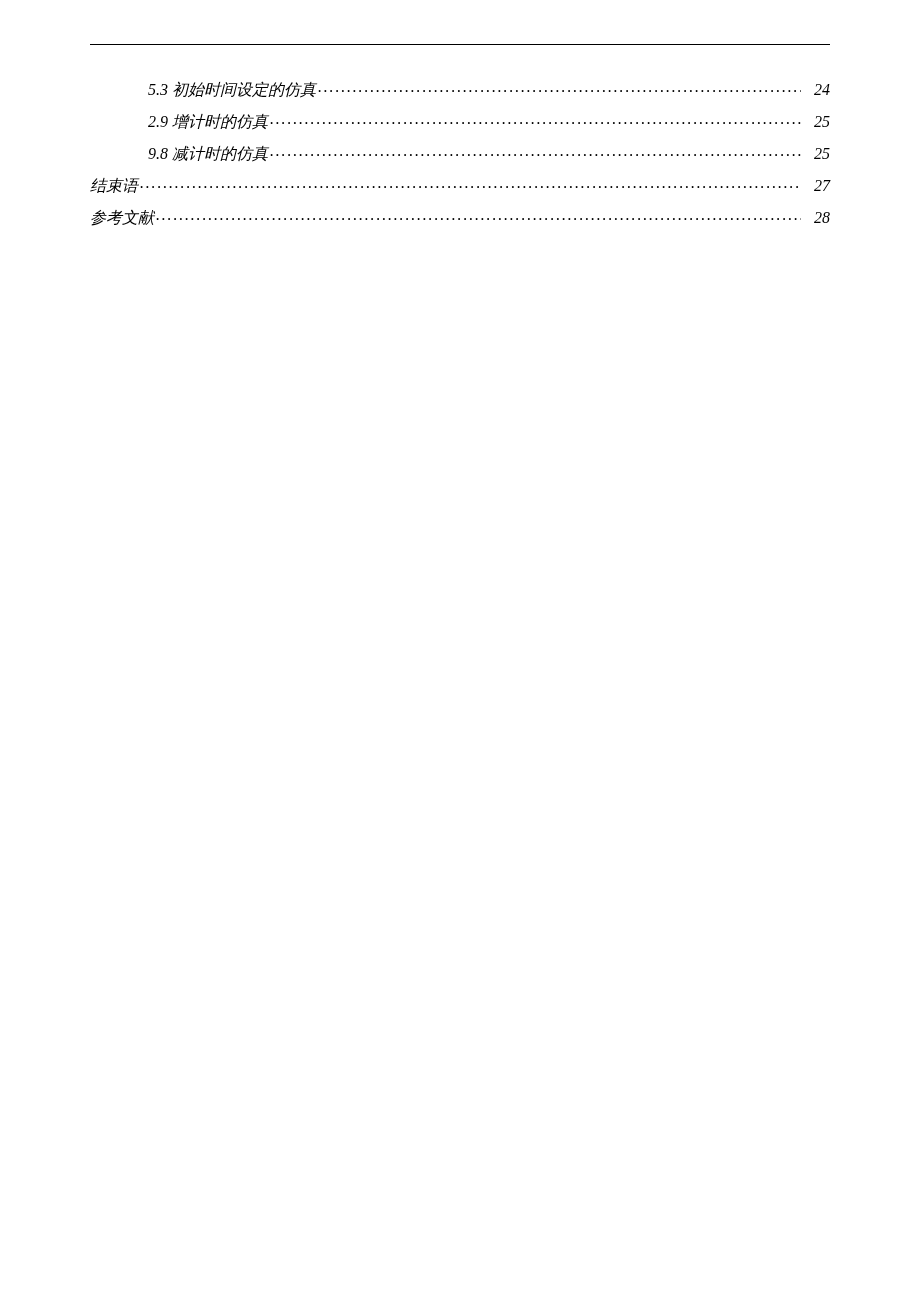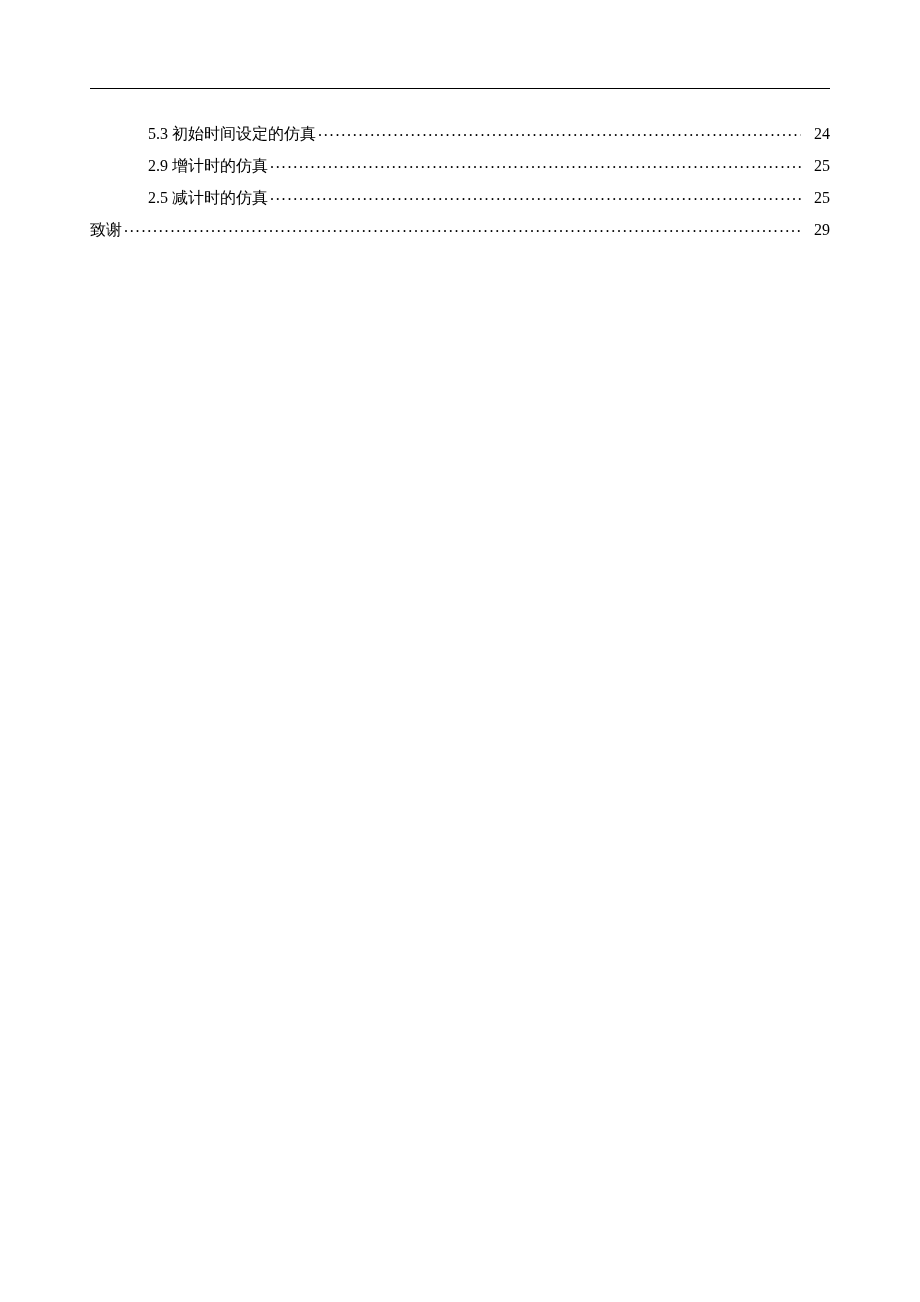--- a/index.html
+++ b/index.html
@@ -8,21 +8,22 @@
       box-sizing: border-box;
     }
     body {
       width: 920px;
       height: 1302px;
       background: #ffffff;
       font-family: "SimSun", "宋体", serif;
       position: relative;
     }
     .page {
-      padding: 88px 90px 0 90px;
+      padding: 44px 90px 0 90px;
+      font-style: italic;
     }
     .header-rule {
       border-top: 1.5px solid #000;
       margin-bottom: 34px;
     }
     .toc-list {
       list-style: none;
     }
     .toc-item {
       display: flex;
@@ -71,23 +72,28 @@
       <span class="toc-label">5.3  初始时间设定的仿真</span>
       <span class="toc-leader"></span>
       <span class="toc-page">24</span>
     </li>
     <li class="toc-item indented">
       <span class="toc-label">2.9  增计时的仿真</span>
       <span class="toc-leader"></span>
       <span class="toc-page">25</span>
     </li>
     <li class="toc-item indented">
-      <span class="toc-label">2.5  减计时的仿真</span>
+      <span class="toc-label">9.8  减计时的仿真</span>
       <span class="toc-leader"></span>
       <span class="toc-page">25</span>
     </li>
     <li class="toc-item">
-      <span class="toc-label">致谢</span>
+      <span class="toc-label">结束语</span>
       <span class="toc-leader"></span>
-      <span class="toc-page">29</span>
+      <span class="toc-page">27</span>
+    </li>
+    <li class="toc-item">
+      <span class="toc-label">参考文献</span>
+      <span class="toc-leader"></span>
+      <span class="toc-page">28</span>
     </li>
   </ul>
 </div>
 
 </body></html>

